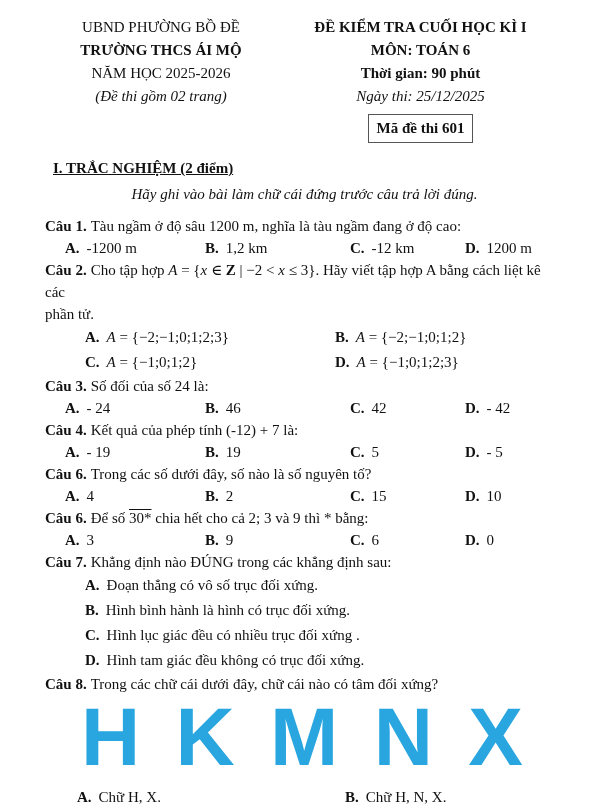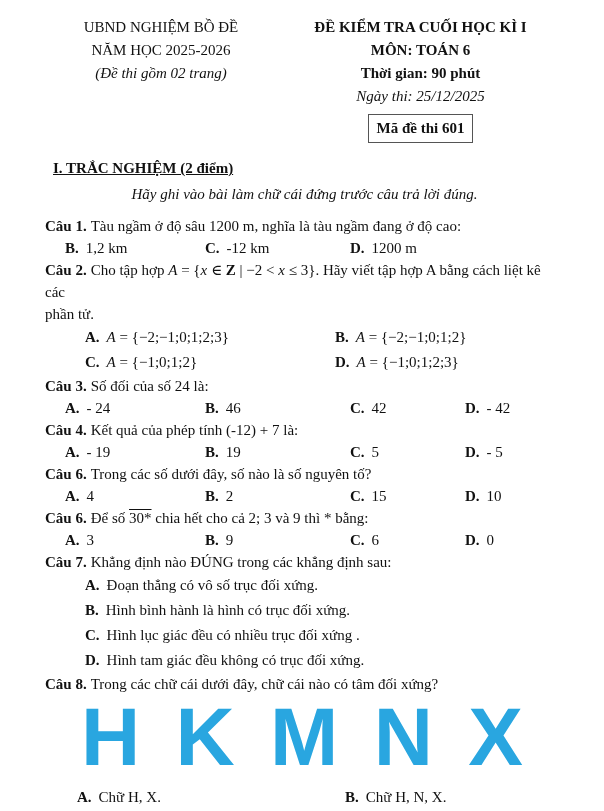--- a/index.html
+++ b/index.html
@@ -50,41 +50,43 @@
     font-weight:bold;font-size:82px;line-height:80px;letter-spacing:0;
   }
 </style>
 </head>
 <body>
 
 <div class="page">
 
   <div class="hdr">
     <div class="hdr-left">
-      <div>UBND NGHIỆM BỒ ĐỀ</div>
+      <div>UBND PHƯỜNG BỒ ĐỀ</div>
+      <div class="b">TRƯỜNG THCS ÁI MỘ</div>
       <div>NĂM HỌC 2025-2026</div>
       <div class="i">(Đề thi gồm 02  trang)</div>
     </div>
     <div class="hdr-right">
       <div class="b">ĐỀ KIỂM TRA CUỐI HỌC KÌ I</div>
       <div class="b">MÔN: TOÁN 6</div>
       <div class="b">Thời gian: 90 phút</div>
       <div class="i">Ngày thi: 25/12/2025</div>
       <div>
         <span class="code-box">Mã đề thi 601</span>
       </div>
     </div>
   </div>
 
   <div class="section-title">I. TRẮC NGHIỆM (2 điểm)</div>
   <div class="instruction">Hãy ghi vào bài làm chữ cái đứng trước câu trả lời đúng.</div>
 
   <div class="q">
     <div class="stem"><b class="qlabel">Câu 1.</b><span>Tàu ngầm ở độ sâu 1200 m, nghĩa là tàu ngầm đang ở độ cao:</span></div>
     <div class="opts4">
+      <span class="opt"><b>A.</b><span>-1200 m</span></span>
       <span class="opt"><b>B.</b><span>1,2 km</span></span>
       <span class="opt"><b>C.</b><span>-12 km</span></span>
       <span class="opt"><b>D.</b><span>1200 m</span></span>
     </div>
   </div>
 
   <div class="q">
     <div class="stem"><b class="qlabel">Câu 2.</b><span><span>Cho tập hợp </span><span class="run-i">A</span><span> = {</span><span class="run-i">x</span><span> ∈ </span><span class="run-b">Z</span><span> | −2 &lt; </span><span class="run-i">x</span><span> ≤ 3}</span><span>. Hãy viết tập hợp A bằng cách liệt kê các</span></span></div>
     <div class="stem">phần tử.</div>
     <div class="opts2">

